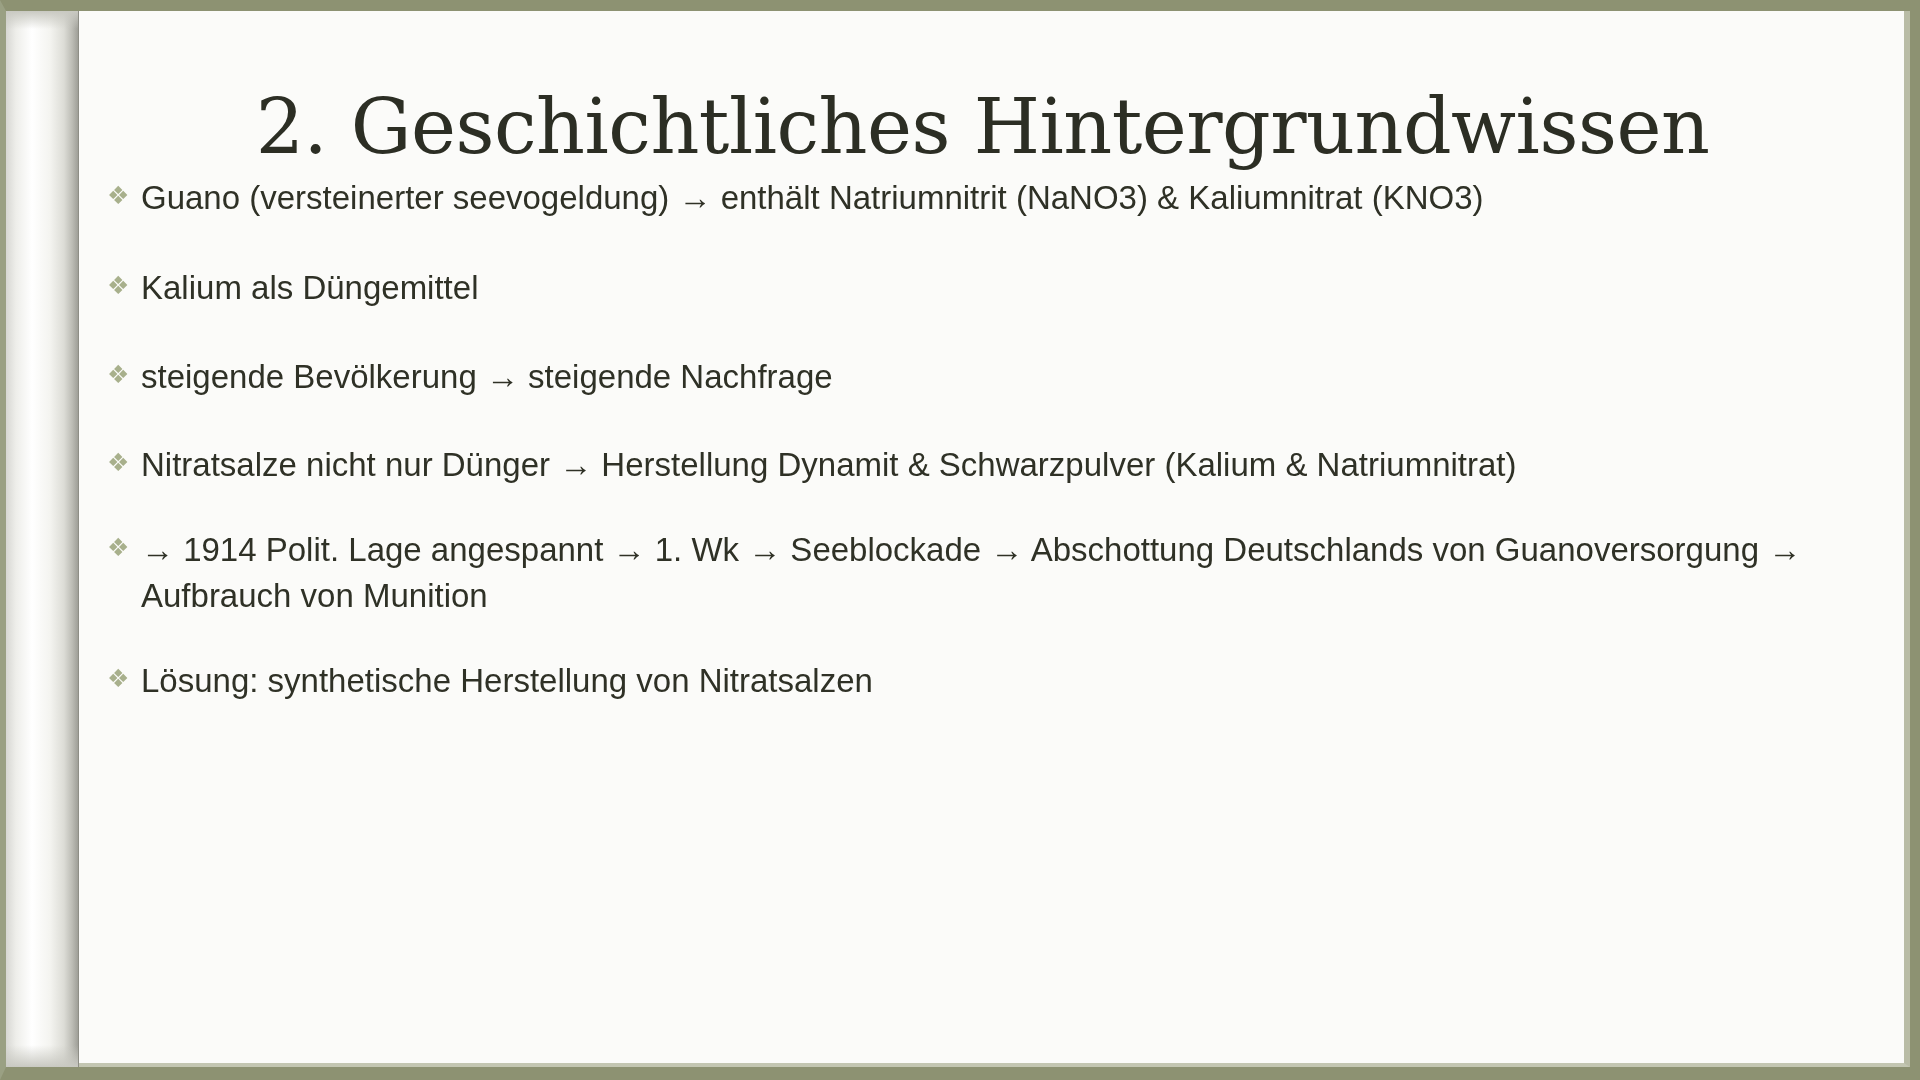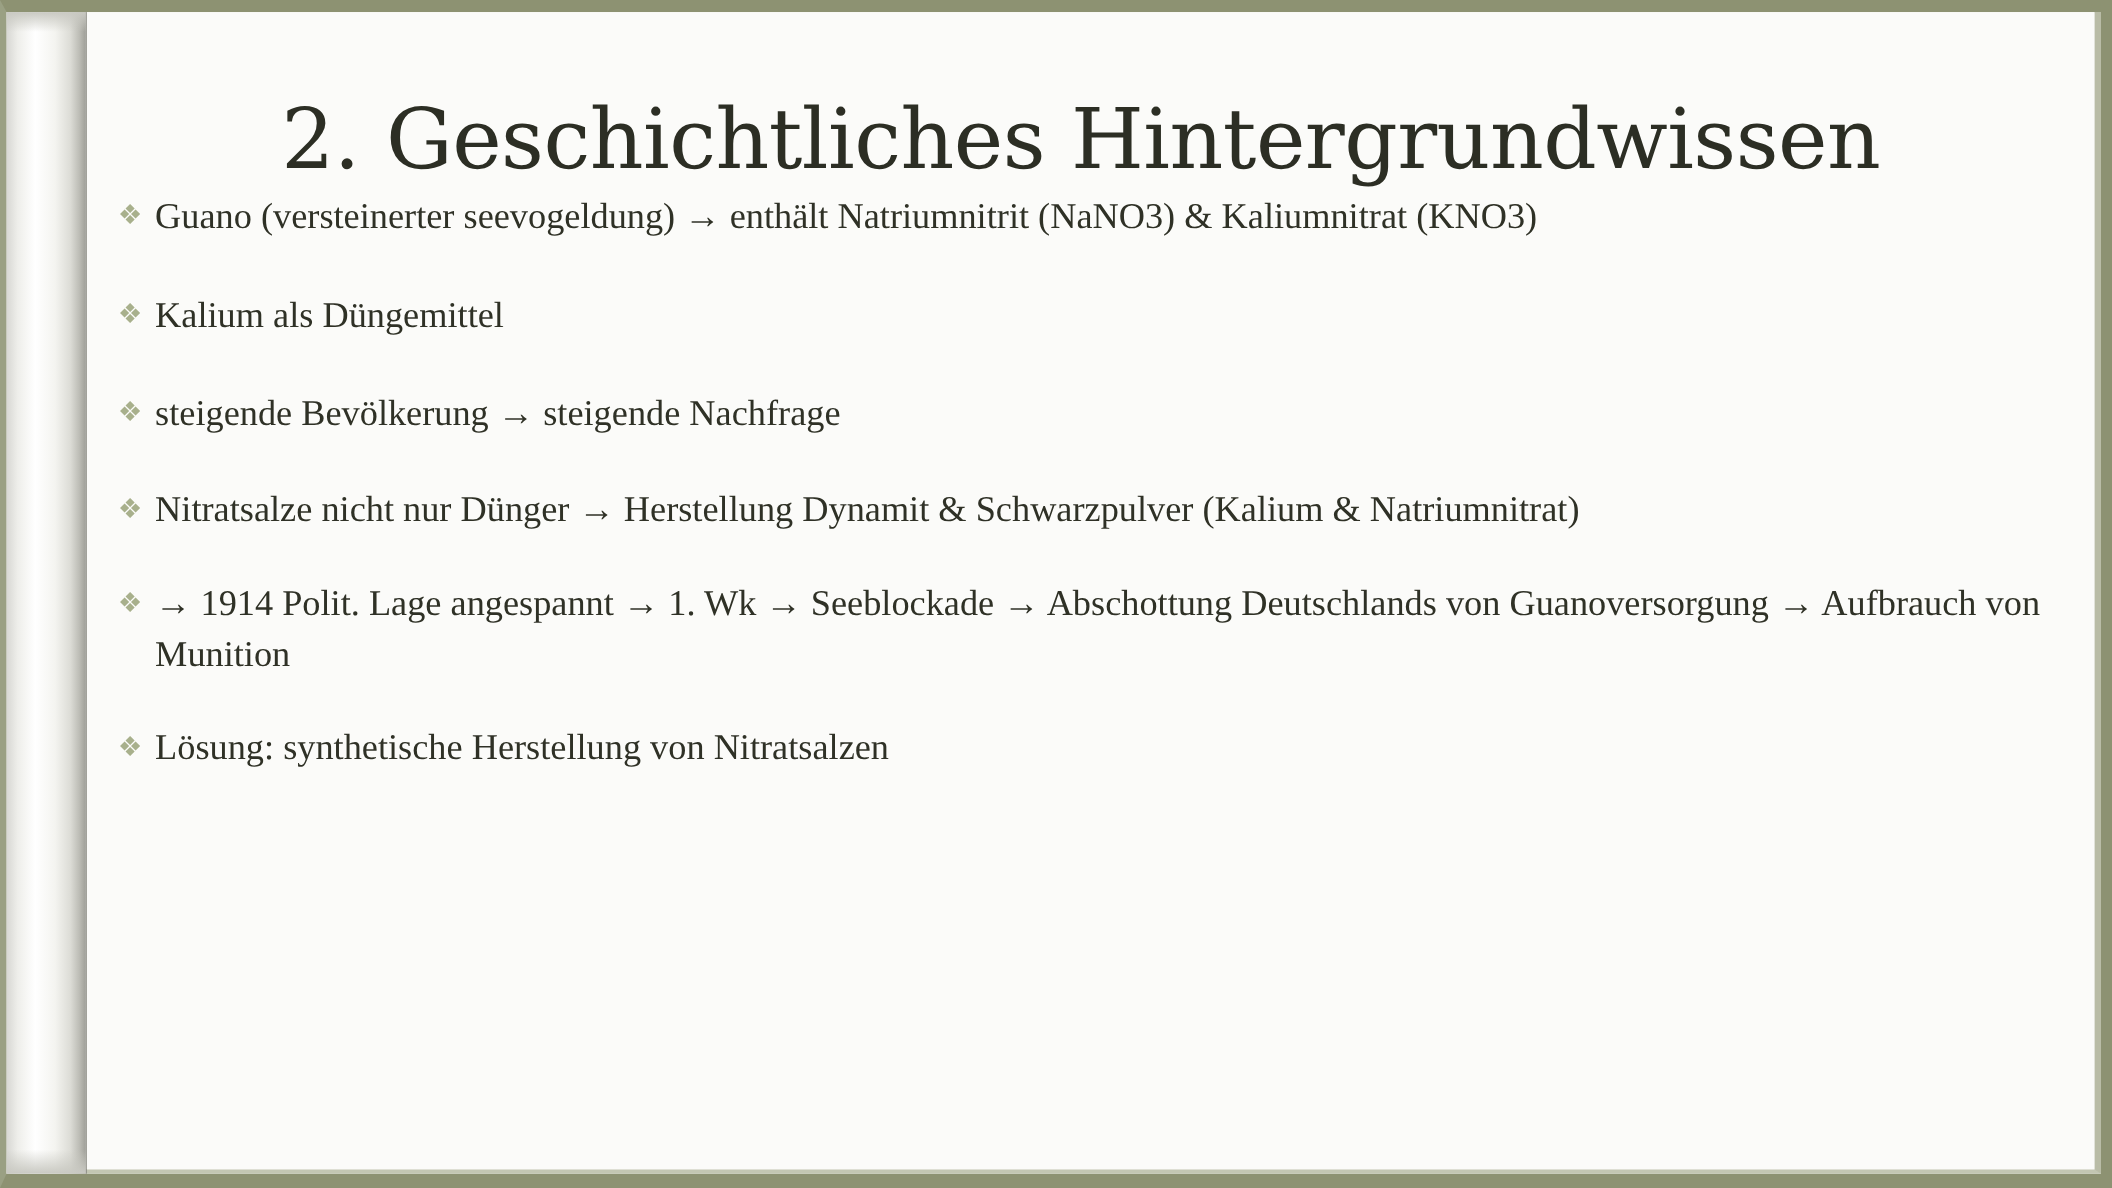--- a/index.html
+++ b/index.html
@@ -138,21 +138,21 @@
     color: #a8b08c;
     font-size: 25px;
     line-height: 1.38;
     padding-top: 4px;
     text-align: left;
     font-family: "DejaVu Sans", sans-serif;
   }
 
   .bullet-text {
     flex: 1 1 auto;
-    font-family: Liberation Serif, serif;
+    font-family: Liberation Sans, sans-serif;
     font-size: 33px;
     line-height: 1.38;
     color: #2f3126;
   }
 
   
   .b0 { margin-bottom: 44px; }
   .b1 { margin-bottom: 44px; }
   .b2 { margin-bottom: 42px; }
   .b3 { margin-bottom: 40px; }

